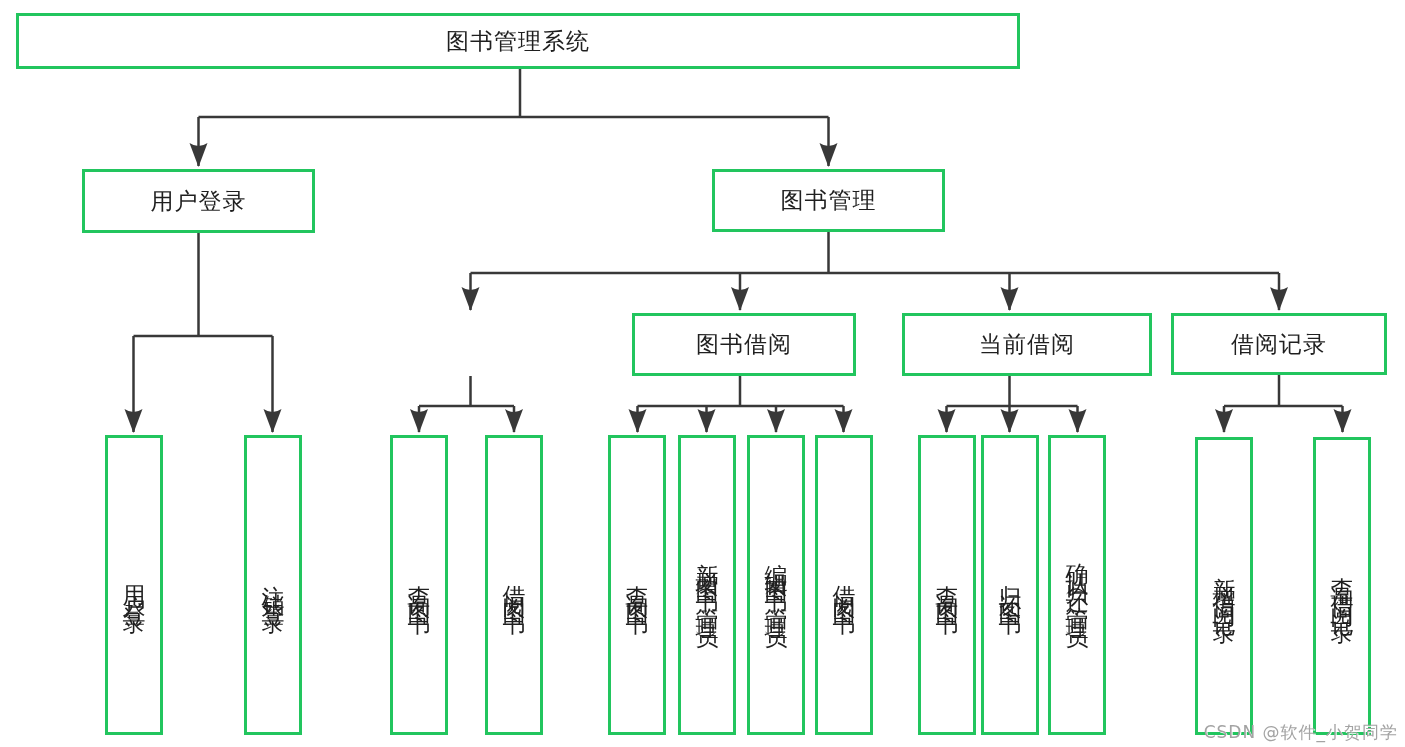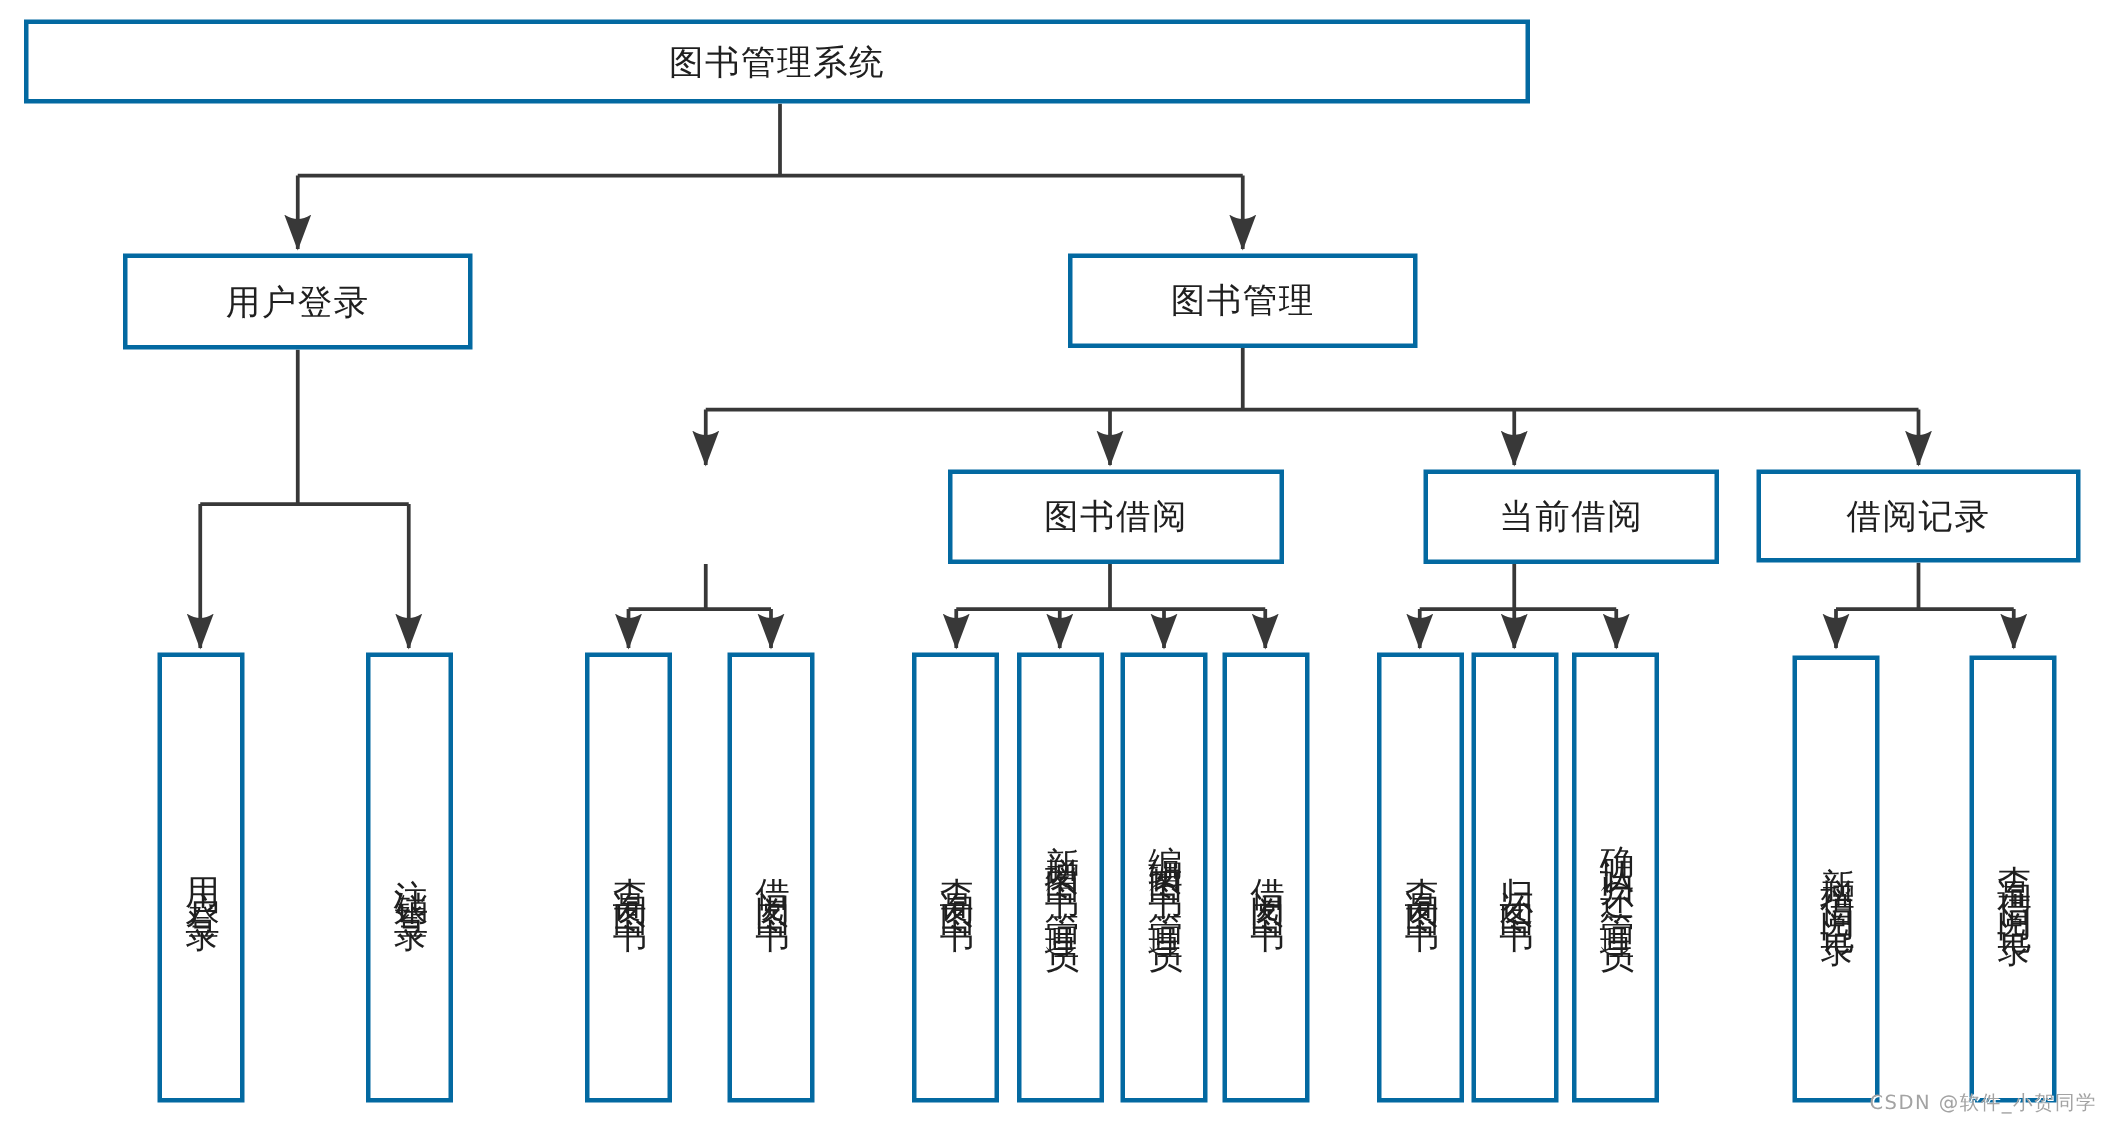--- a/index.html
+++ b/index.html
@@ -7,39 +7,39 @@
     position:relative;
     width:1405px;height:747px;
     background:#ffffff;
     font-family:"DejaVu Sans",sans-serif;
     overflow:hidden;
   }
   .wires{position:absolute;left:0;top:0;width:1405px;height:747px;}
   .node{
     position:absolute;
     box-sizing:border-box;
-    border:3px solid #0369a1;
+    border:3px solid #22c55e;
     background:#ffffff;
     display:flex;align-items:center;justify-content:center;
     color:#1f1f1f;
     font-size:23px;
     letter-spacing:1px;
     text-align:right;
   }
   .leaf .lbl{
     writing-mode:vertical-rl;
     text-orientation:mixed;
     letter-spacing:9px;
     line-height:1;
     white-space:nowrap;
   }
   .watermark{
     position:absolute;
     right:7px;bottom:3px;
-    font-size:13px;
+    font-size:17px;
     color:#a3a3a3;
     text-shadow:1px 1px 0 #ffffff;
     letter-spacing:1px;
   }
 </style>
 </head>
 <body>
 
 <div class="canvas">
 
@@ -93,21 +93,21 @@
   <div class="node" style="left:82px;top:169px;width:233px;height:64px">
     <span class="lbl">用户登录</span>
   </div>
   <div class="node" style="left:712px;top:169px;width:233px;height:63px">
     <span class="lbl">图书管理</span>
   </div>
 
   <div class="node" style="left:632px;top:313px;width:224px;height:63px">
     <span class="lbl">图书借阅</span>
   </div>
-  <div class="node" style="left:949px;top:313px;width:197px;height:63px">
+  <div class="node" style="left:902px;top:313px;width:250px;height:63px">
     <span class="lbl">当前借阅</span>
   </div>
   <div class="node" style="left:1171px;top:313px;width:216px;height:62px">
     <span class="lbl">借阅记录</span>
   </div>
 
   <div class="node leaf" style="left:105px;top:435px;width:58px;height:300px">
     <span class="lbl">用户登录</span>
   </div>
   <div class="node leaf" style="left:244px;top:435px;width:58px;height:300px">

